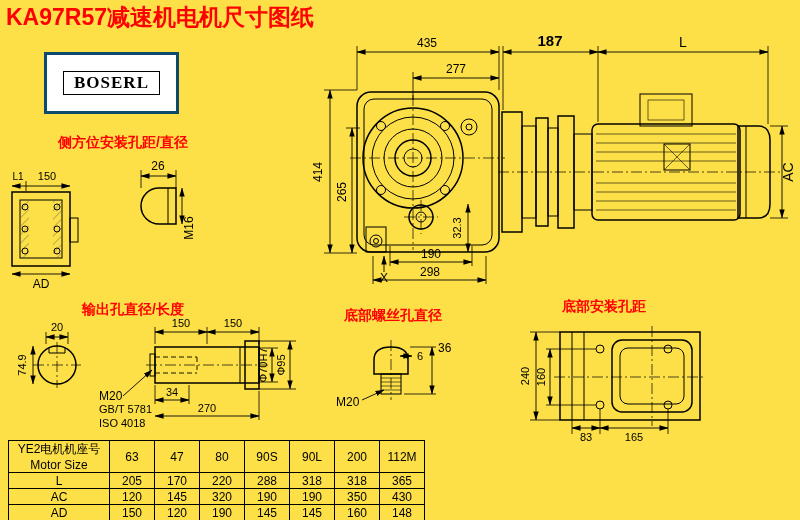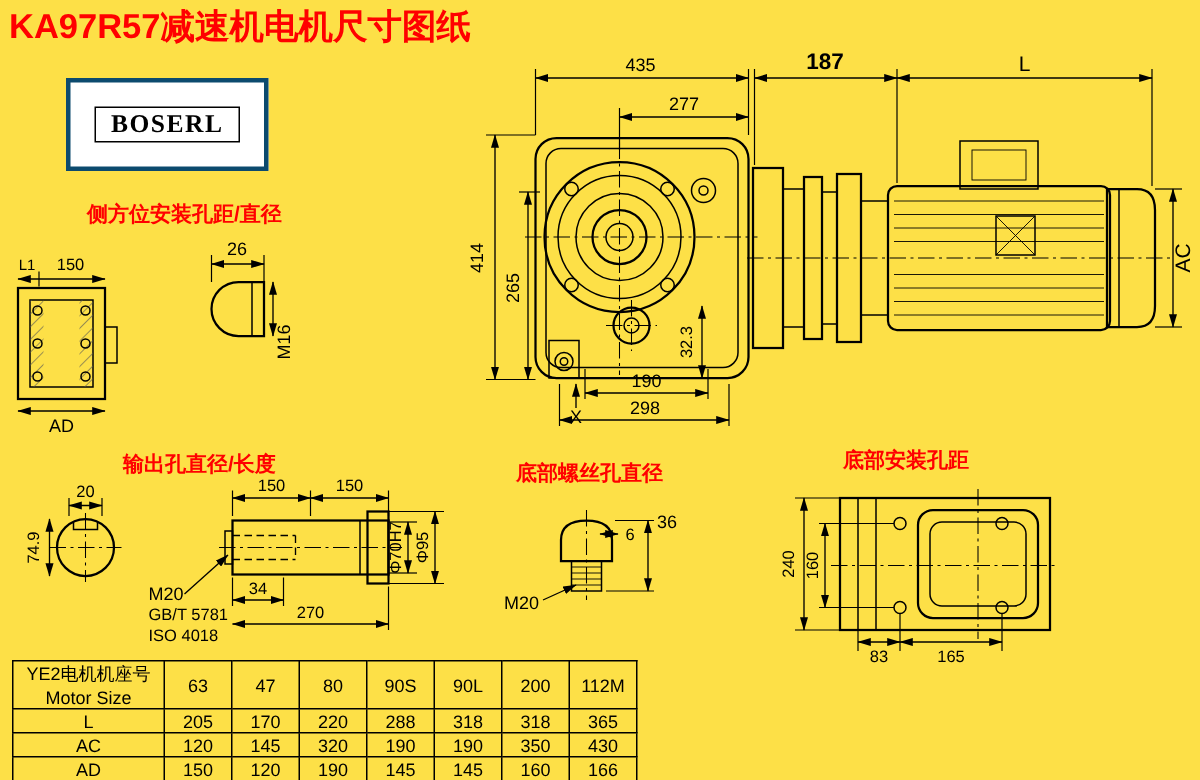--- a/index.html
+++ b/index.html
@@ -322,18 +322,18 @@
       <td>430</td>
     </tr>
     <tr>
       <td class="rlabel">AD</td>
       <td>150</td>
       <td>120</td>
       <td>190</td>
       <td>145</td>
       <td>145</td>
       <td>160</td>
-      <td>166</td>
+      <td>148</td>
     </tr>
   </tbody>
     </table>
 
 </div>
 
 </body></html>

